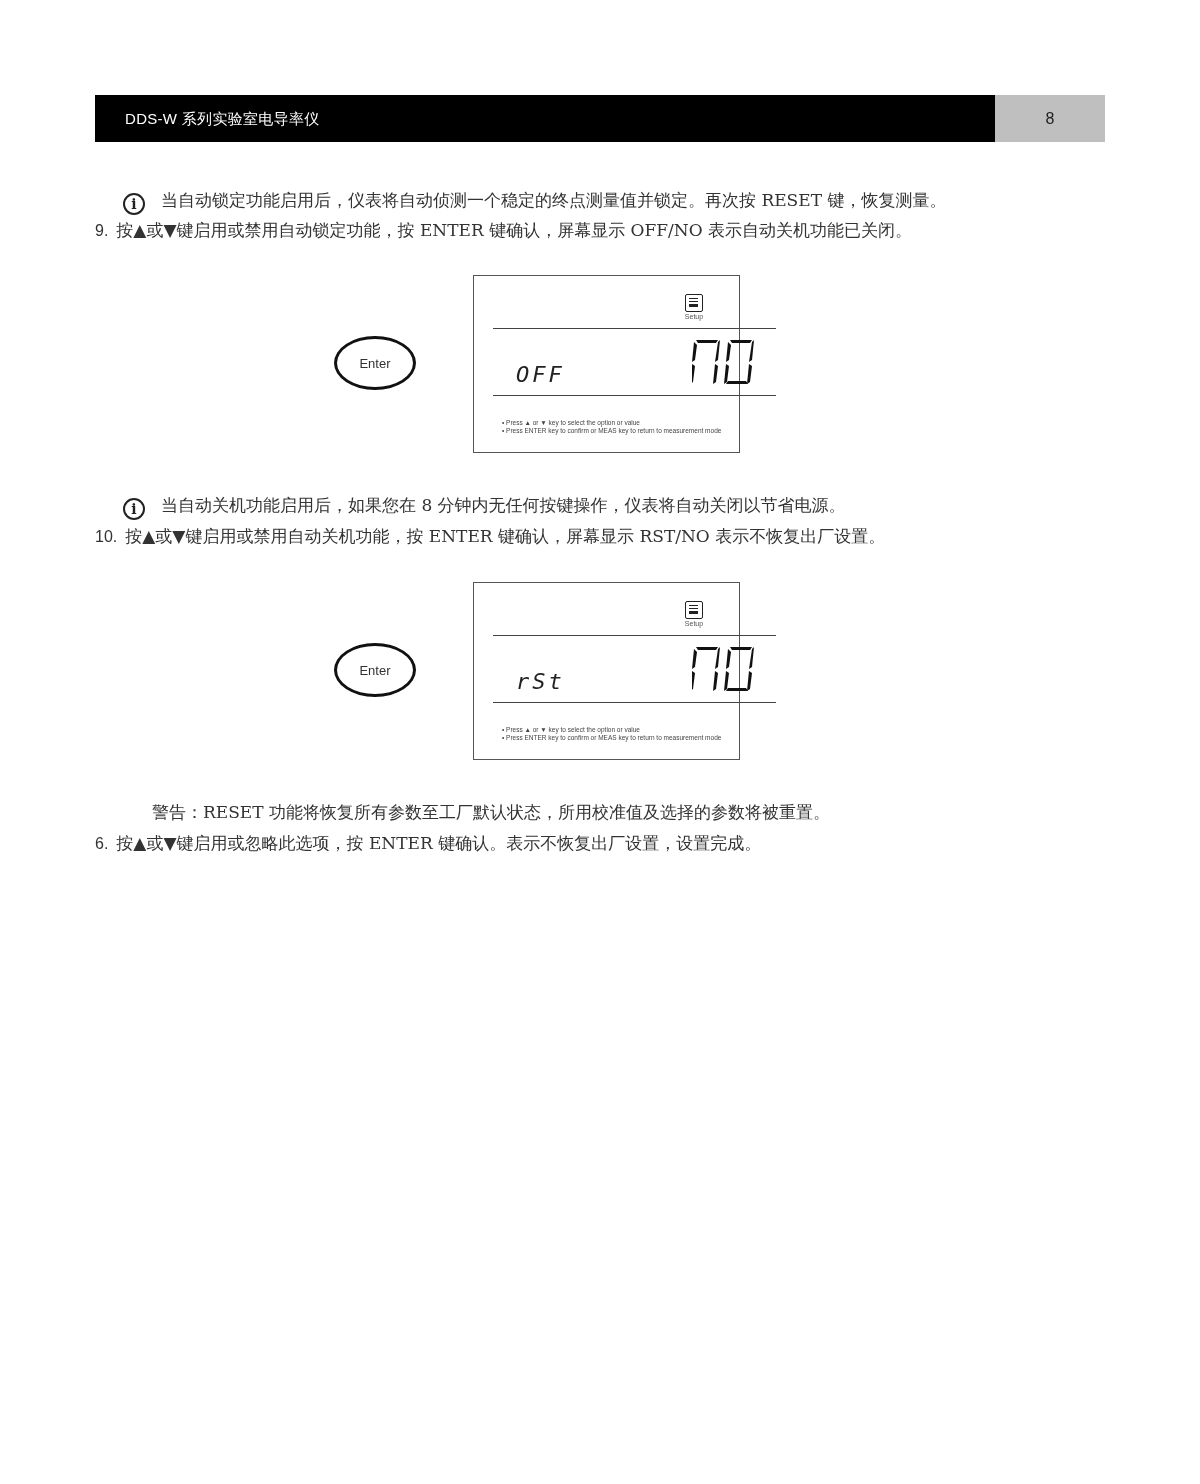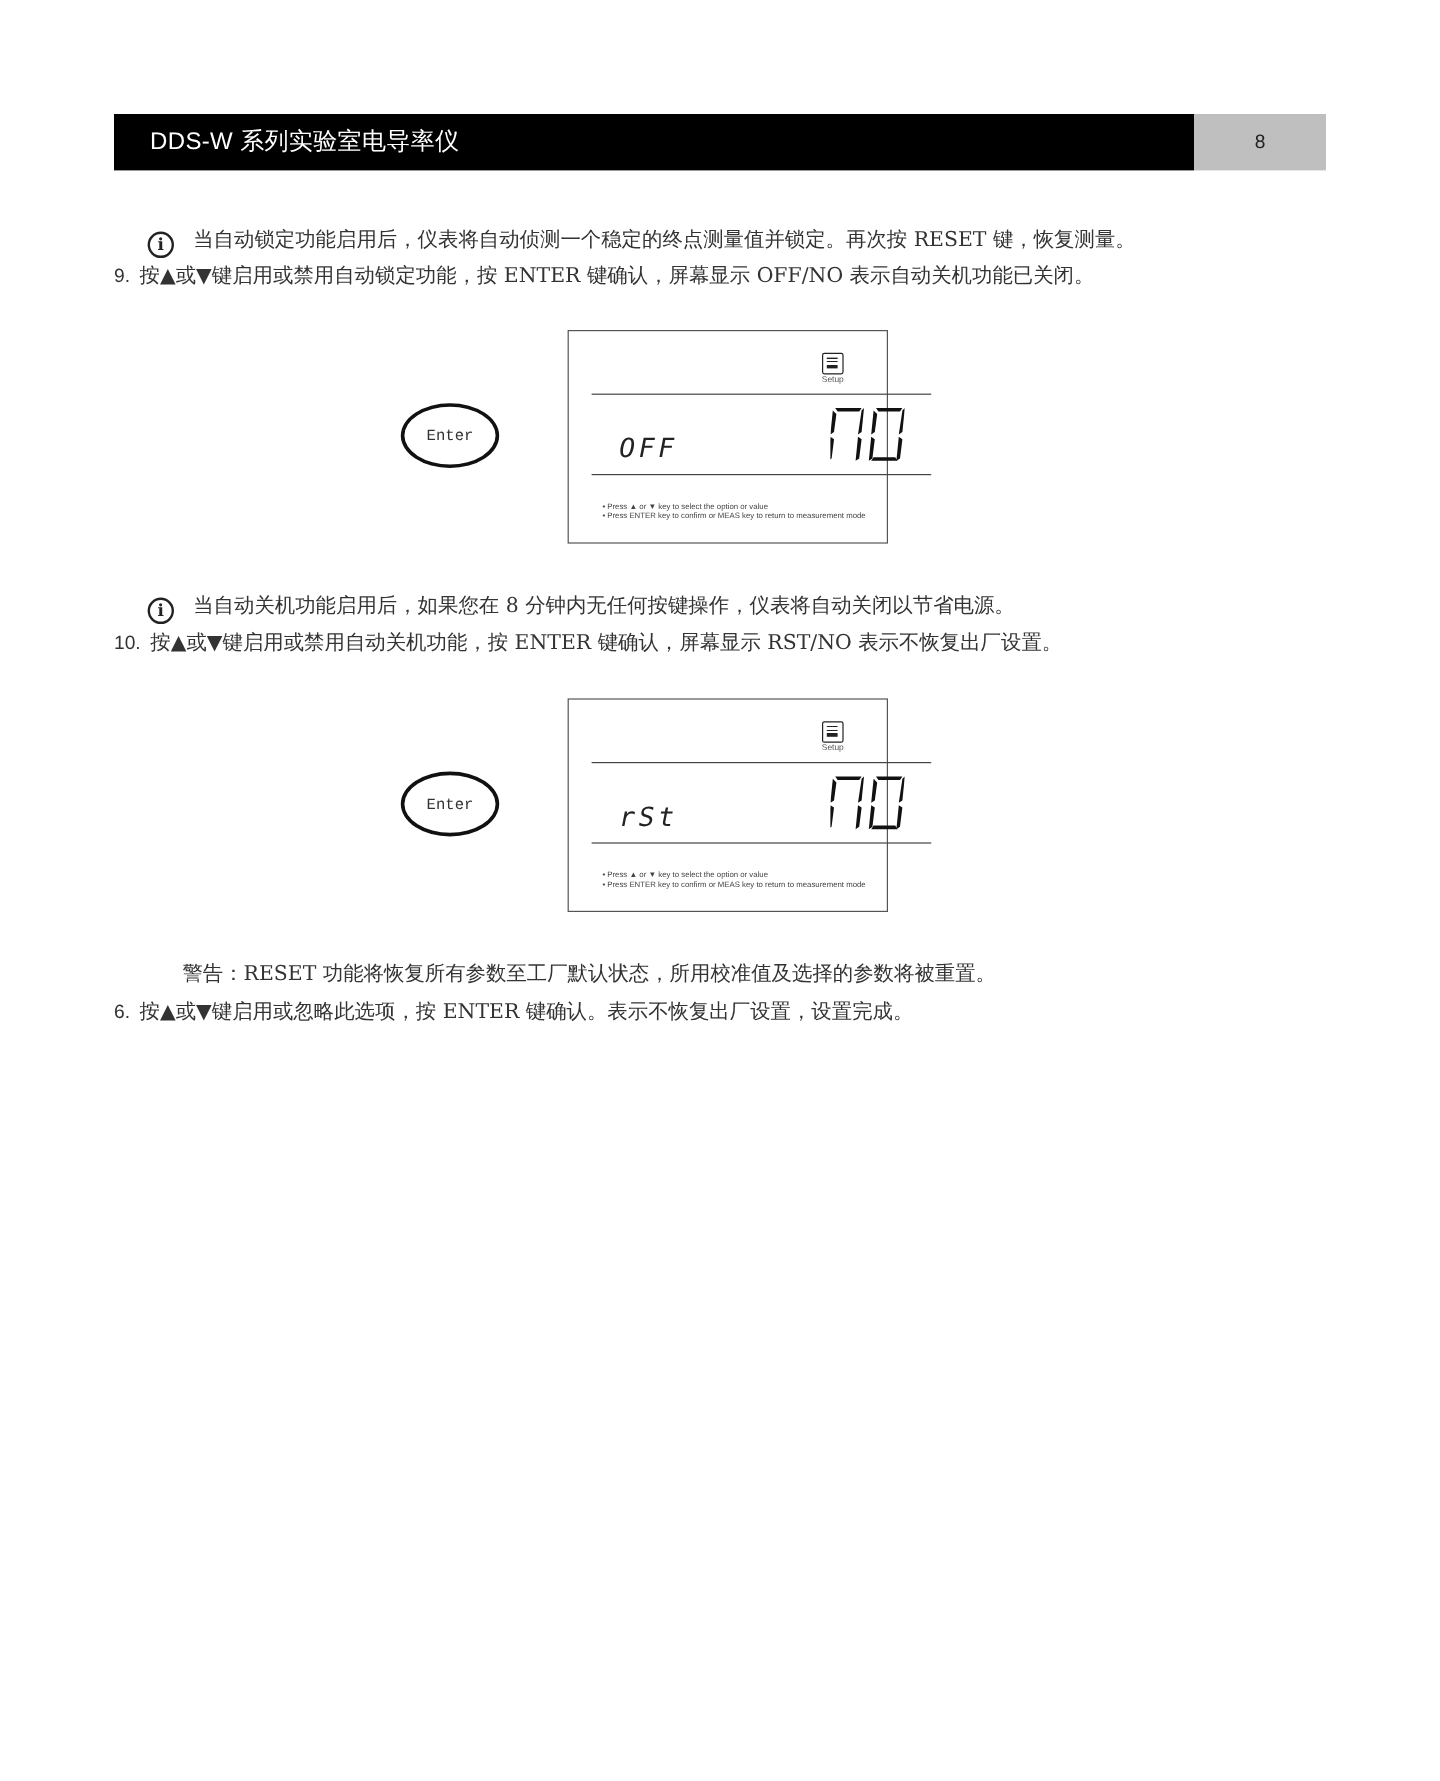--- a/index.html
+++ b/index.html
@@ -1,35 +1,35 @@
 <!DOCTYPE html>
 <html><head>
   <meta charset="utf-8">
   <style>
     html, body { margin: 0; padding: 0; background: #ffffff; }
     body { width: 1200px; height: 1484px; position: relative; overflow: hidden;
            font-family: "DejaVu Sans", "Liberation Sans", sans-serif; color: #222; }
 
     .header { position: absolute; left: 95px; top: 95px; width: 1010px; height: 47px; display: flex; }
-    .header-title { flex: 0 0 900px; background: #000; color: #fff; font-size: 20px;
+    .header-title { flex: 0 0 900px; background: #000; color: #fff; font-size: 15px;
                     line-height: 47px; padding-left: 30px; box-sizing: border-box;
                     font-family: "Liberation Sans", "DejaVu Sans", sans-serif; letter-spacing: 0.3px; }
     .header-page { flex: 1; background: #bfbfbf; color: #222; font-size: 16px; line-height: 47px;
                    text-align: center; font-family: "Liberation Sans", sans-serif; }
 
     .line { position: absolute; font-size: 17px; line-height: 24px; white-space: nowrap;
             font-family: "DejaVu Serif", "Liberation Serif", serif; color: #333; }
     .num { display: inline-block; font-family: "Liberation Sans", sans-serif; font-size: 16px; margin-right: 8px; }
     .info-icon { display: inline-block; width: 18px; height: 18px; border: 2px solid #222; border-radius: 50%;
                  text-align: center; line-height: 18px; font-size: 14px; font-weight: bold;
                  font-family: "DejaVu Serif", serif; margin-right: 16px; vertical-align: -3px; color: #222; }
 
     .enter-btn { position: absolute; width: 82px; height: 54px; border: 3px solid #111; border-radius: 50%;
                  box-sizing: border-box; display: flex; align-items: center; justify-content: center;
-                 font-family: Liberation Mono, monospace; font-size: 13px; color: #333; background: #fff; }
+                 font-family: Liberation Sans, sans-serif; font-size: 13px; color: #333; background: #fff; }
 
     .lcd { position: absolute; width: 267px; height: 178px; border: 1px solid #555; box-sizing: border-box; background: #fff; }
     .lcd .setup { position: absolute; left: 208px; top: 18px; width: 24px; text-align: center; }
     .lcd .setup-icon { width: 18px; height: 18px; border: 1.5px solid #222; border-radius: 2px; margin: 0 auto;
                        position: relative; box-sizing: border-box; }
     .lcd .setup-icon::before { content: ""; position: absolute; left: 3px; top: 3px; width: 9px; height: 9px;
                                background: linear-gradient(#222 0 1px, transparent 1px 3px, #222 3px 4px, transparent 4px 6px, #222 6px 9px); }
     .lcd .setup-label { font-size: 7px; color: #555; margin-top: 1px; font-family: "Liberation Sans", sans-serif; }
     .lcd .rule { position: absolute; left: 19px; width: 283px; height: 1px; background: #444; }
     .lcd .small-seg { position: absolute; left: 42px; top: 86px; font-family: "DejaVu Sans Mono", monospace;

